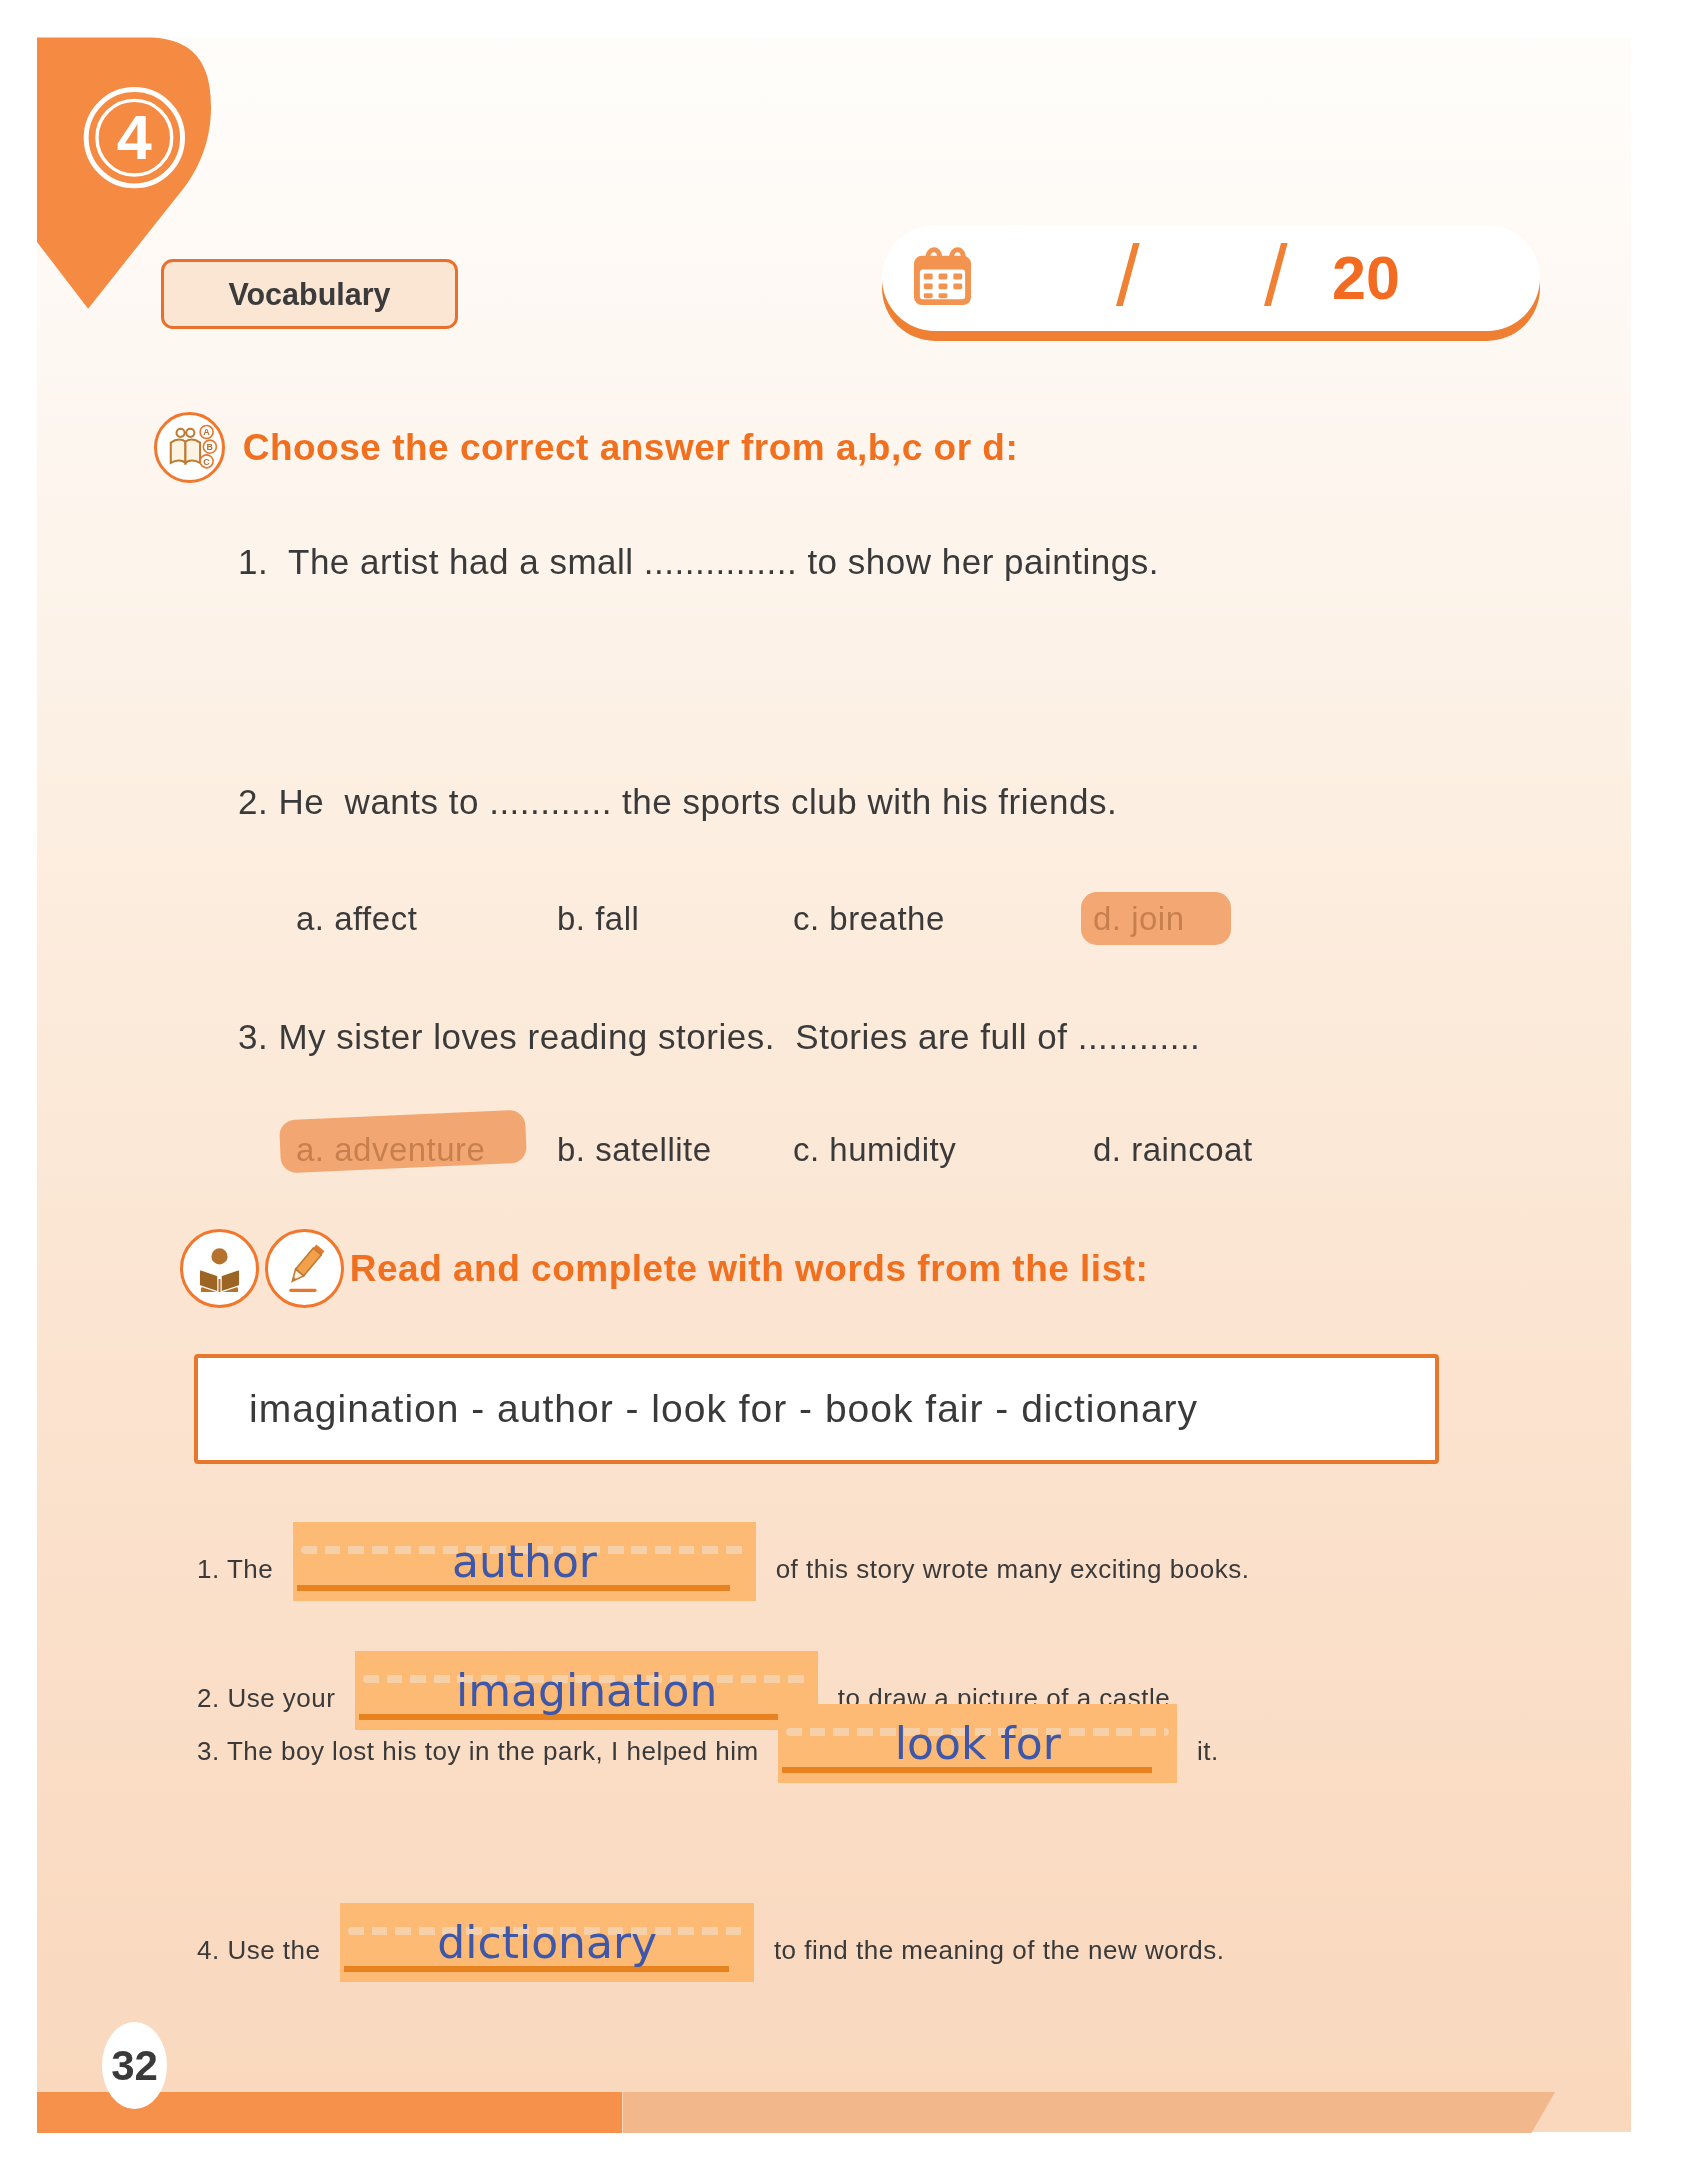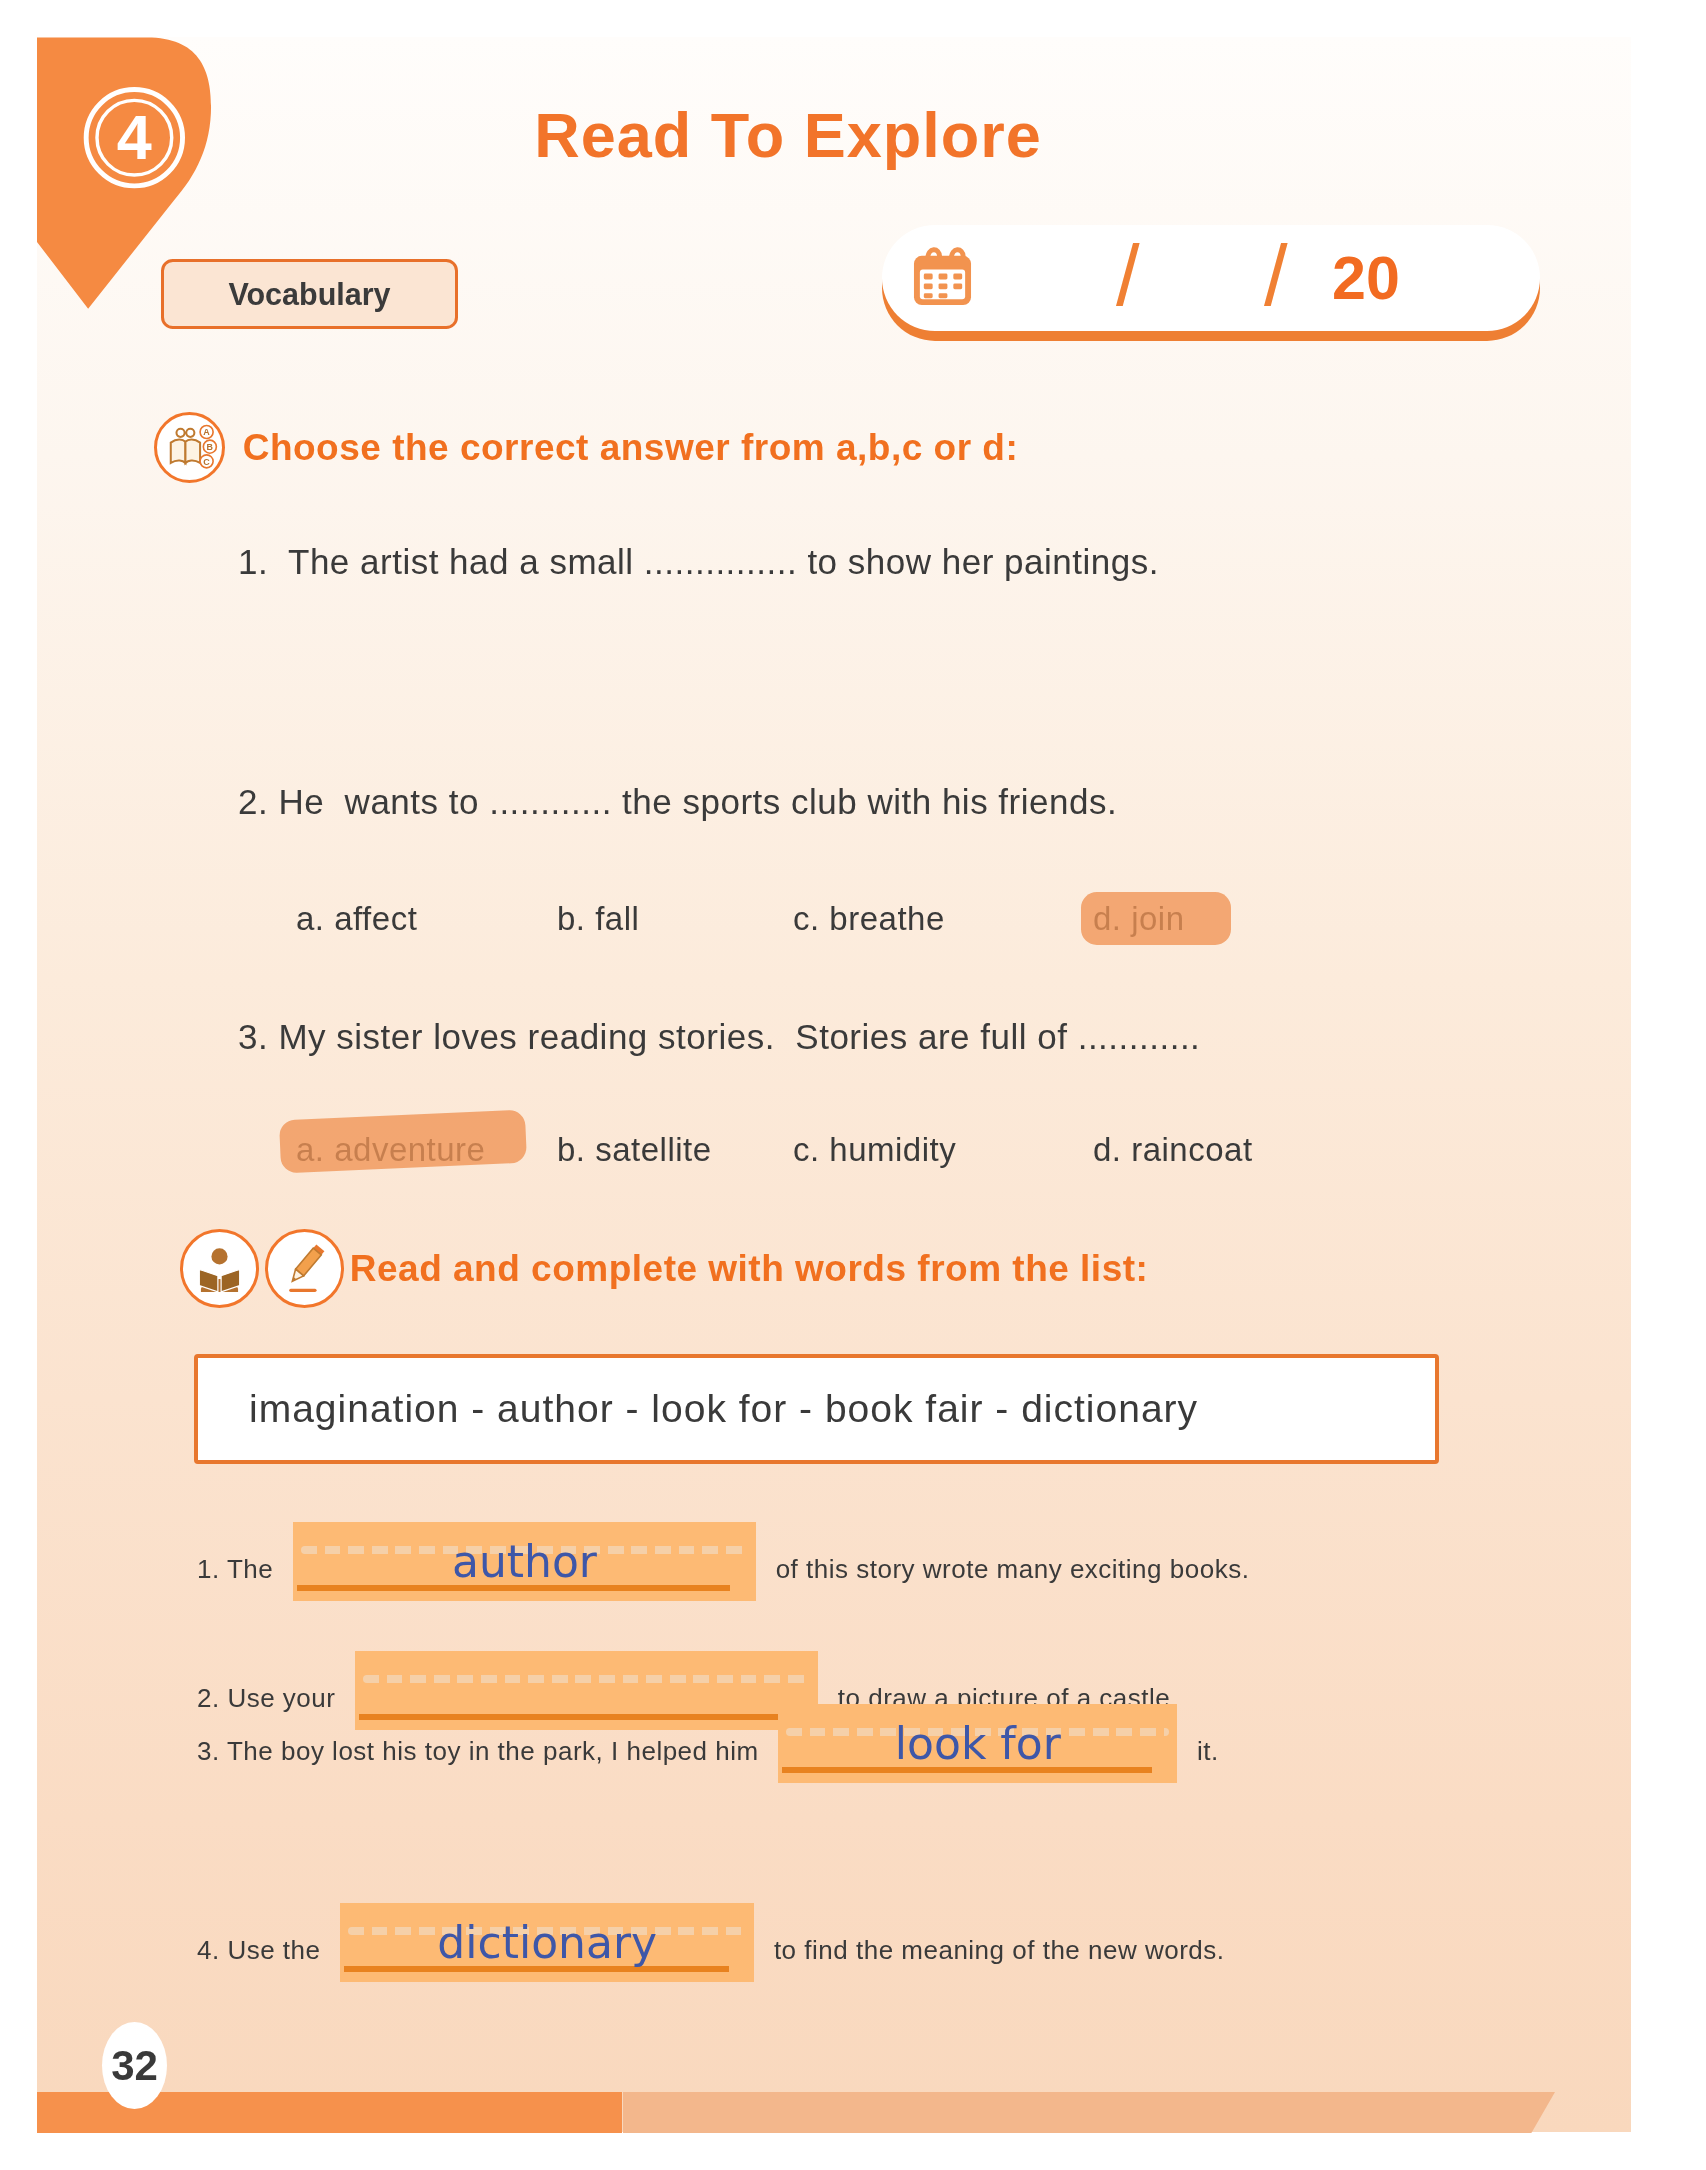--- a/index.html
+++ b/index.html
@@ -71,21 +71,20 @@
 <div class="page">
   <div class="content-bg"></div>
 
   <svg class="ribbon-svg" width="177" height="286" viewBox="0 0 180 290">
     <path d="M0 0 L112 0 C164 0 177 32 177 70 C177 110 162 140 139 166 L52 276 L0 208 Z" fill="#f58a42"></path>
     <circle cx="99" cy="102" r="49" fill="none" stroke="#ffffff" stroke-width="5"></circle>
     <circle cx="99" cy="102" r="38" fill="none" stroke="#ffffff" stroke-width="3.5"></circle>
     <text x="99" y="124" text-anchor="middle" font-size="64" font-weight="bold" fill="#ffffff" font-family="Liberation Sans, sans-serif">4</text>
   </svg>
 
-  <div class="title">Read To Explore</div>
 
   <div class="vocab">
     <span>Vocabulary</span>
   </div>
 
   <div class="score">
     <svg class="cal" width="61" height="67" viewBox="0 0 62 68">
       <path d="M16 16 C16 4 28 4 28 14" fill="none" stroke="#f2934f" stroke-width="5" stroke-linecap="round"></path>
       <path d="M40 16 C40 4 52 4 52 14" fill="none" stroke="#f2934f" stroke-width="5" stroke-linecap="round"></path>
       <rect x="2" y="13" width="58" height="50" rx="8" fill="#f2934f"></rect>
@@ -176,20 +175,21 @@
       <span class="ans">author</span>
     </span>
     <span class="ft">of this story wrote many exciting books.</span>
   </div>
 
   <div class="fitem f2">
     <span class="ft">2. Use your</span>
     <span class="blank b2">
       <span class="dash"></span>
       <span class="uline"></span>
+      <span class="ans">imagination</span>
     </span>
     <span class="ft">to draw a picture of a castle.</span>
   </div>
 
   <div class="fitem f3">
     <span class="ft">3. The boy lost his toy in the park, I helped him</span>
     <span class="blank b3">
       <span class="dash"></span>
       <span class="uline"></span>
       <span class="ans">look for</span>

